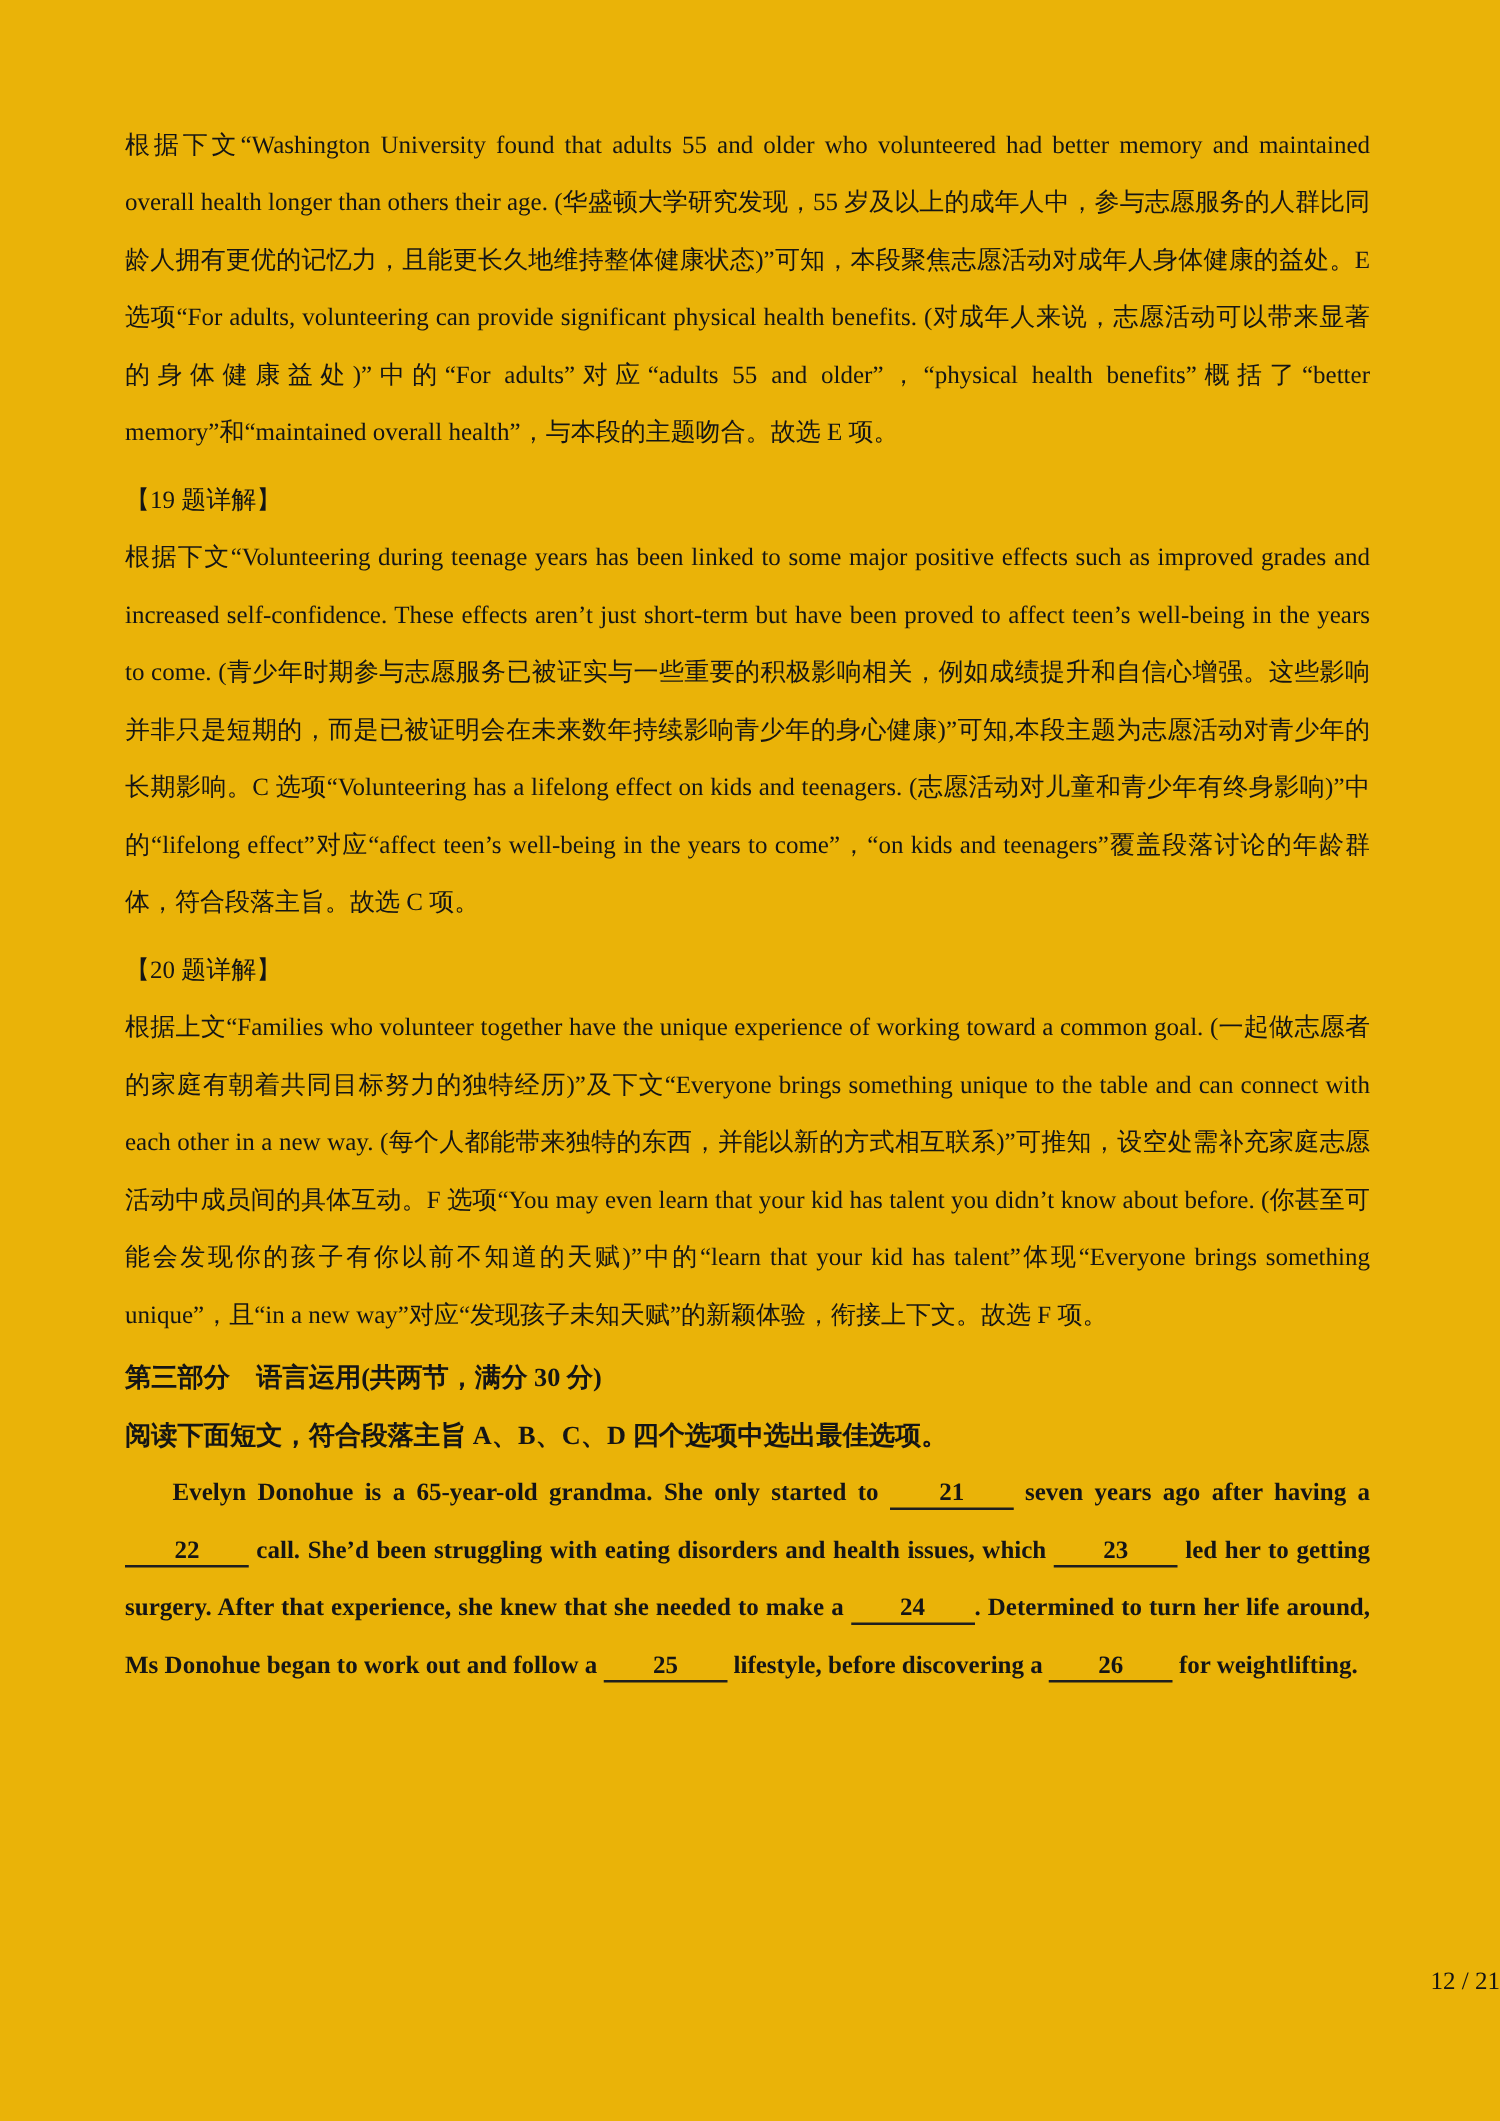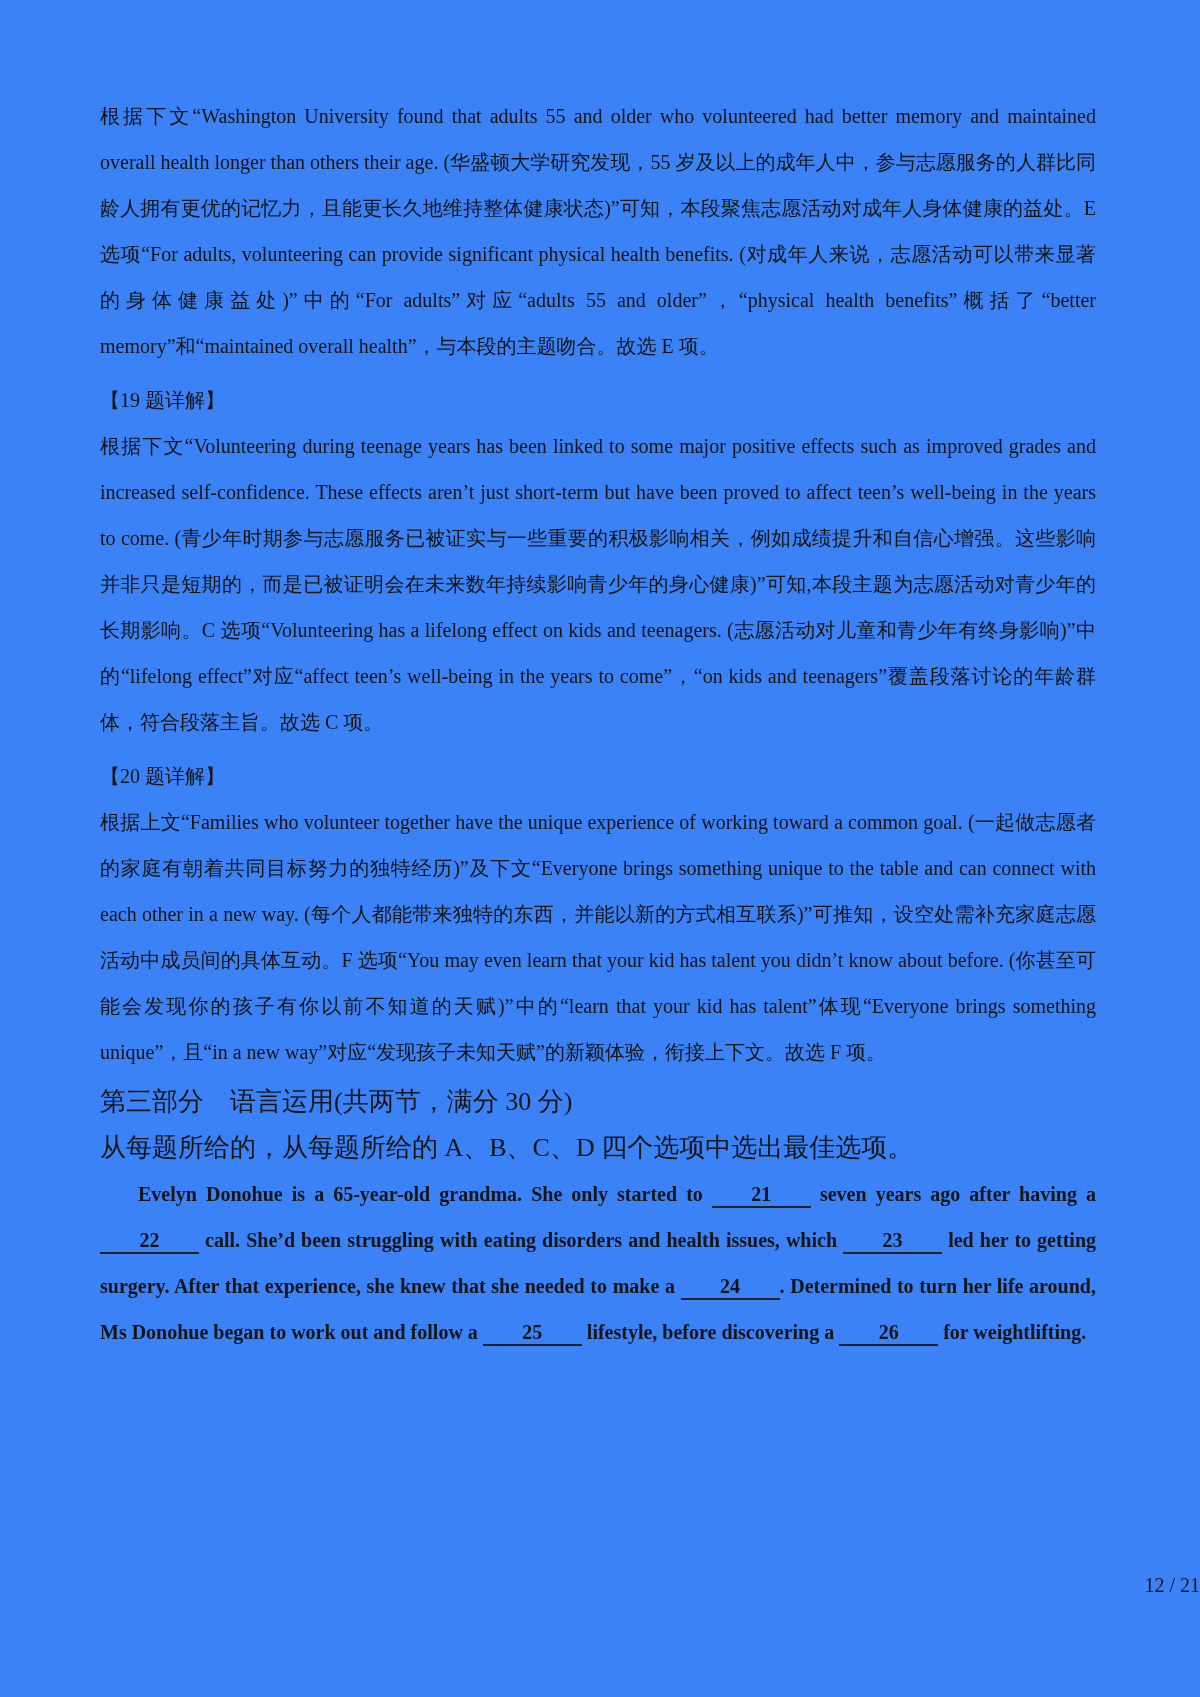--- a/index.html
+++ b/index.html
@@ -4,43 +4,43 @@
 <style>
   html, body {
     margin: 0;
     padding: 0;
     background: #ffffff;
   }
   .page {
     position: relative;
     width: 1200px;
     height: 1697px;
-    background: #3b82f6;
+    background: #eab308;
     overflow: hidden;
     font-family: "Liberation Serif", "DejaVu Serif", serif;
     color: #151515;
   }
   .content {
     position: absolute;
     left: 100px;
     top: 93px;
     width: 996px;
   }
   p { margin: 0; padding: 0; }
   .para {
     font-size: 20px;
     line-height: 46px;
     text-align: justify;
   }
   .detail-heading {
     margin-top: 8px;
   }
   .section-heading {
-    font-size: 26px;
-    font-weight: 400;
+    font-size: 21px;
+    font-weight: 700;
     line-height: 46px;
     text-align: left;
   }
   .group-gap { margin-top: 4px; }
   .cloze {
     font-size: 20px;
     line-height: 46px;
     text-align: justify;
     font-weight: bold;
   }
@@ -78,21 +78,21 @@
 
     <p class="para">根据下文“Volunteering during teenage years has been linked to some major positive effects such as improved grades and increased self-confidence. These effects aren’t just short-term but have been proved to affect teen’s well-being in the years to come. (青少年时期参与志愿服务已被证实与一些重要的积极影响相关，例如成绩提升和自信心增强。这些影响并非只是短期的，而是已被证明会在未来数年持续影响青少年的身心健康)”可知,本段主题为志愿活动对青少年的长期影响。C 选项“Volunteering has a lifelong effect on kids and teenagers. (志愿活动对儿童和青少年有终身影响)”中的“lifelong effect”对应“affect teen’s well-being in the years to come”，“on kids and teenagers”覆盖段落讨论的年龄群体，符合段落主旨。故选 C 项。</p>
 
     <p class="para detail-heading">【20 题详解】</p>
 
     <p class="para">根据上文“Families who volunteer together have the unique experience of working toward a common goal. (一起做志愿者的家庭有朝着共同目标努力的独特经历)”及下文“Everyone brings something unique to the table and can connect with each other in a new way. (每个人都能带来独特的东西，并能以新的方式相互联系)”可推知，设空处需补充家庭志愿活动中成员间的具体互动。F 选项“You may even learn that your kid has talent you didn’t know about before. (你甚至可能会发现你的孩子有你以前不知道的天赋)”中的“learn that your kid has talent”体现“Everyone brings something unique”，且“in a new way”对应“发现孩子未知天赋”的新颖体验，衔接上下文。故选 F 项。</p>
 
     <p class="section-heading group-gap">第三部分　语言运用(共两节，满分 30 分)</p>
 
 
-    <p class="section-heading">从每题所给的，从每题所给的 A、B、C、D 四个选项中选出最佳选项。</p>
+    <p class="section-heading">阅读下面短文，符合段落主旨 A、B、C、D 四个选项中选出最佳选项。</p>
 
     <p class="cloze cloze-1"><span>Evelyn Donohue is a 65-year-old grandma. She only started to </span><span class="blank">21</span><span> seven years ago after having a </span><span class="blank">22</span><span> call. She’d been struggling with eating disorders and health issues, which </span><span class="blank">23</span><span> led her to getting surgery. After that experience, she knew that she needed to make a </span><span class="blank">24</span><span>. Determined to turn her life around, Ms Donohue began to work out and follow a </span><span class="blank">25</span><span> lifestyle, before discovering a </span><span class="blank">26</span><span> for weightlifting.</span></p>
 
 
   </div>
 
   <div class="footer">
     <span>12 / 21</span>
   </div>
 </div>

